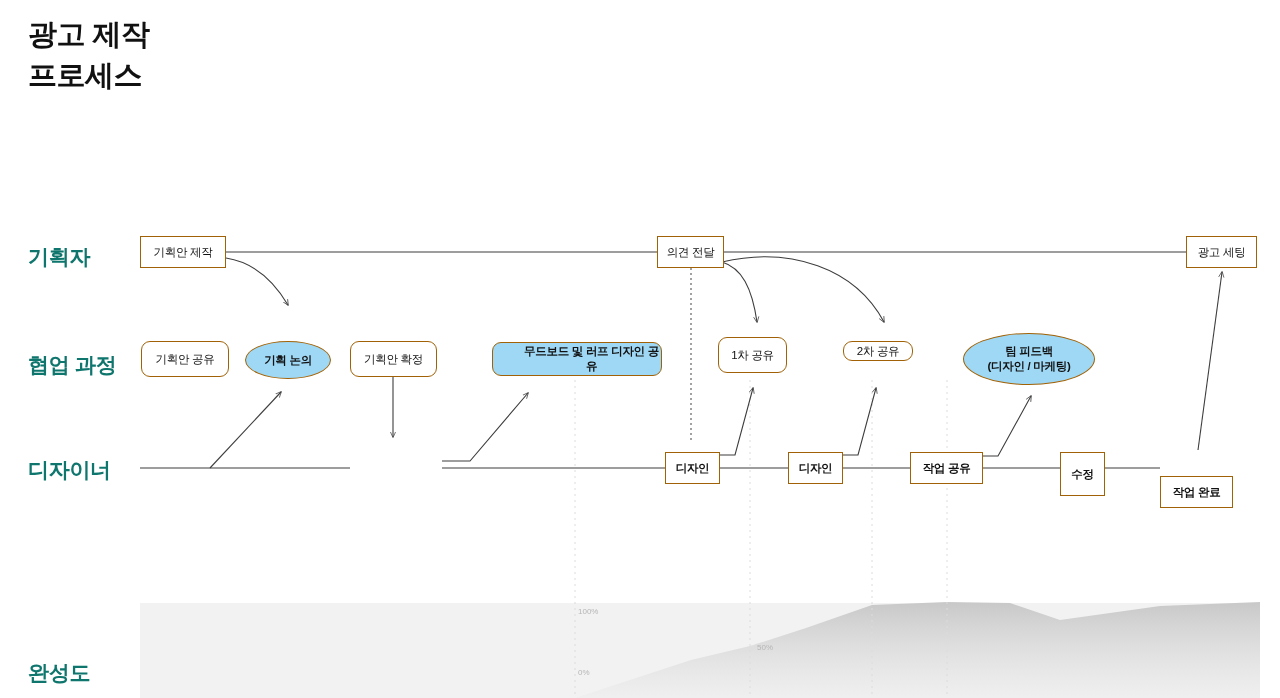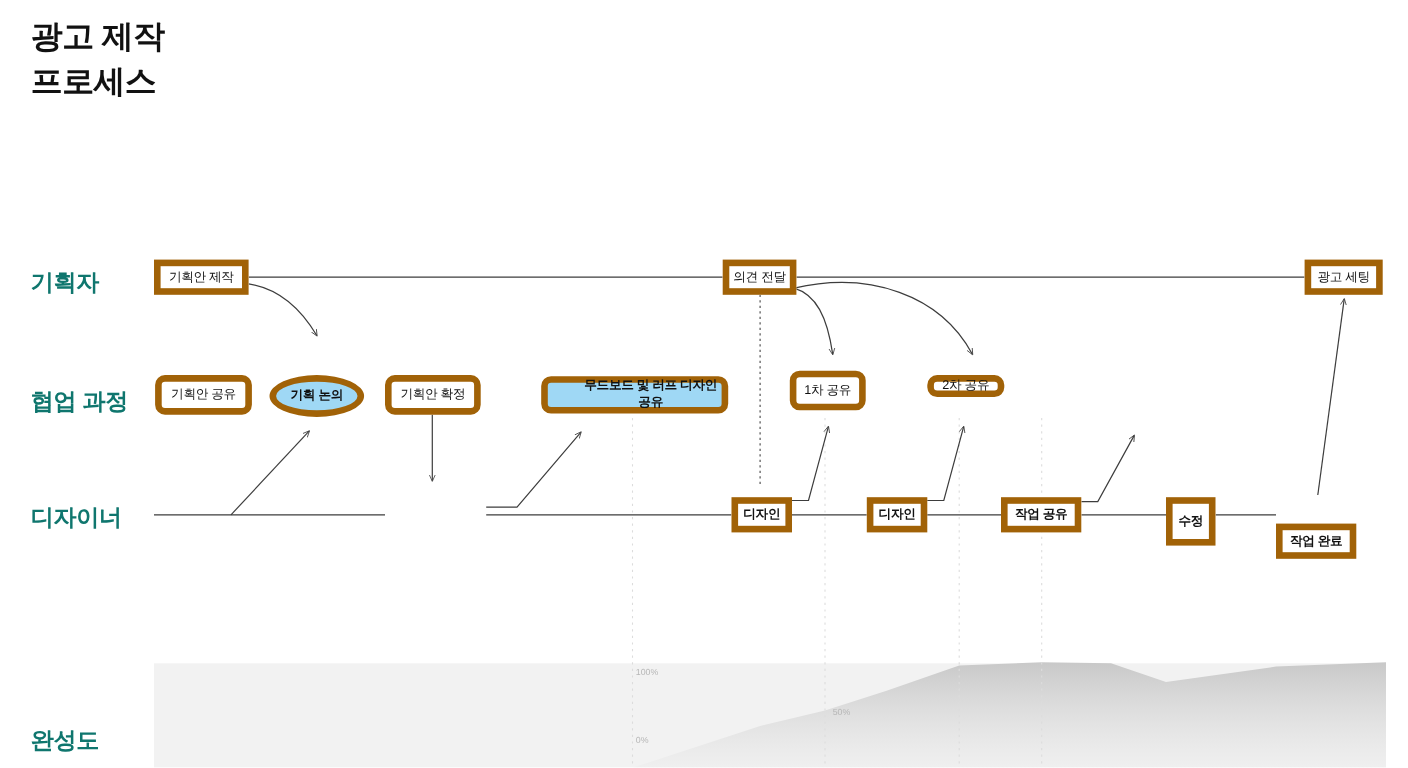--- a/index.html
+++ b/index.html
@@ -54,21 +54,21 @@
     box-sizing: border-box;
     display: flex;
     align-items: center;
     justify-content: center;
     text-align: center;
     font-size: 11.5px;
     letter-spacing: -0.3px;
     line-height: 1.28;
     color: #111111;
     background: #ffffff;
-    border: 6px solid #a16207;
+    border: 1px solid #a16207;
     white-space: pre-line;
   }
   .node.rect      { border-radius: 0; }
   .node.rounded   { border-radius: 9px; }
   .node.ellipse   { border-radius: 50%; }
   .node.blue      { background: #9fd8f5; font-weight: bold; }
   .node.bold      { font-weight: bold; }
 
   #chart-layer {
     position: absolute;
@@ -169,20 +169,22 @@
   <div class="node rect" style="left:140px; top:236px; width:86px; height:32px;">기획안 제작</div>
   <div class="node rect" style="left:657px; top:236px; width:67px; height:32px;">의견 전달</div>
   <div class="node rect" style="left:1186px; top:236px; width:71px; height:32px;">광고 세팅</div>
 
   <div class="node rounded" style="left:141px; top:341px; width:88px; height:36px;">기획안 공유</div>
   <div class="node ellipse blue" style="left:245px; top:341px; width:86px; height:38px;">기획 논의</div>
   <div class="node rounded" style="left:350px; top:341px; width:87px; height:36px;">기획안 확정</div>
   <div class="node rounded blue" style="left:492px; top:342px; width:170px; height:34px;padding-left:29px;">무드보드 및 러프 디자인 공유</div>
   <div class="node rounded" style="left:718px; top:337px; width:69px; height:36px;">1차 공유</div>
   <div class="node rounded" style="left:843px; top:341px; width:70px; height:20px;">2차 공유</div>
+  <div class="node ellipse blue" style="left:963px; top:333px; width:132px; height:52px;">팀 피드백
+(디자인 / 마케팅)</div>
 
   <div class="node rect bold" style="left:665px; top:452px; width:55px; height:32px;">디자인</div>
   <div class="node rect bold" style="left:788px; top:452px; width:55px; height:32px;">디자인</div>
   <div class="node rect bold" style="left:910px; top:452px; width:73px; height:32px;">작업 공유</div>
   <div class="node rect bold" style="left:1060px; top:452px; width:45px; height:44px;">수정</div>
   <div class="node rect bold" style="left:1160px; top:452px; width:73px; height:32px;margin-top:24px;">작업 완료</div>
 
 </div>
 
 </body></html>

